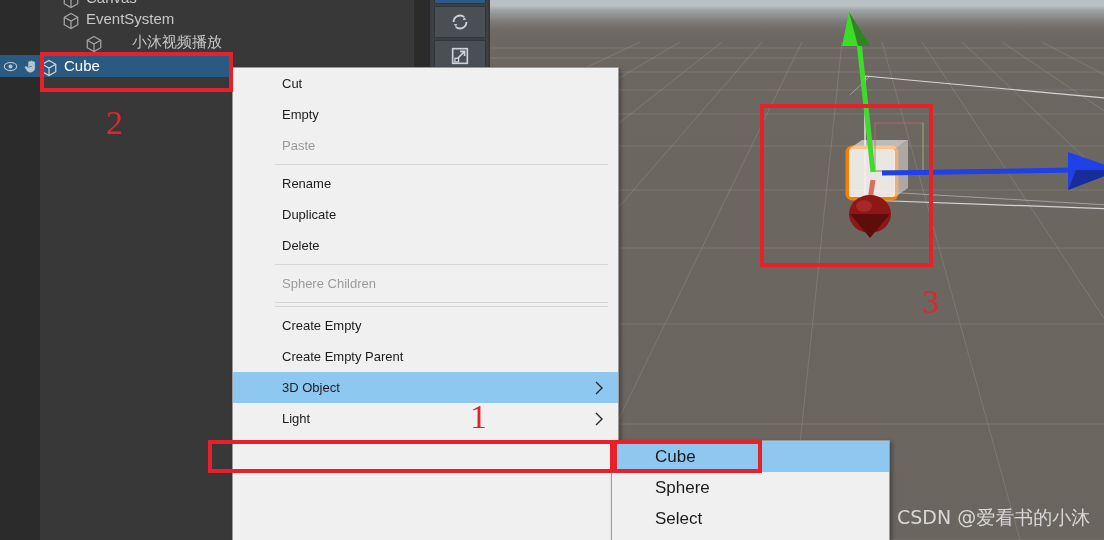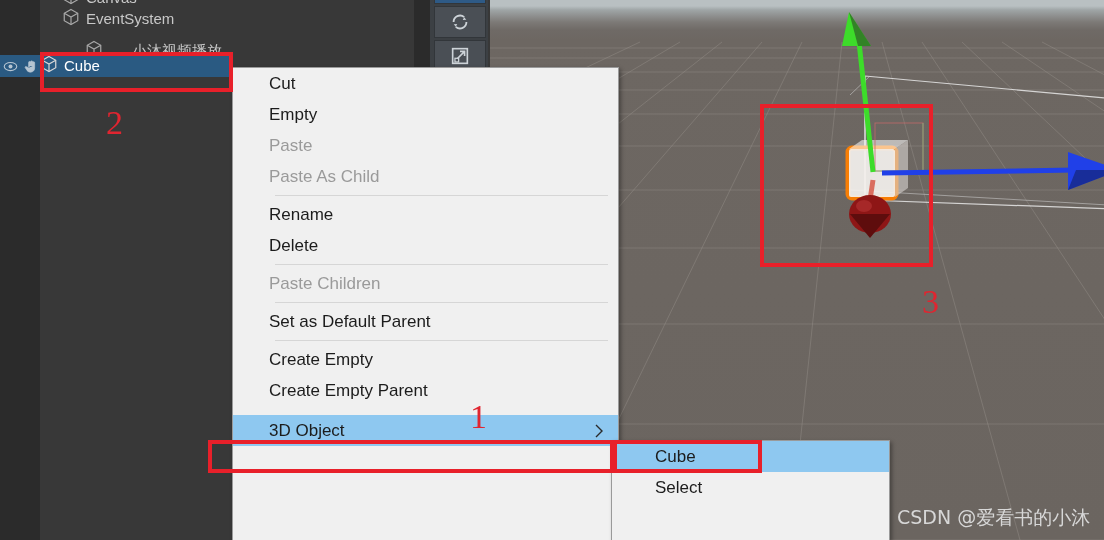--- a/index.html
+++ b/index.html
@@ -23,21 +23,21 @@
   }
   #hierarchy-gutter {
     position: absolute; left: 0; top: 0;
     width: 40px; height: 540px;
     background: #2b2b2b;
   }
   .hier-row {
     position: absolute;
     left: 40px; right: 0;
     height: 22px;
-    display: flex; align-items: flex-start;
+    display: flex; align-items: flex-end;
     color: #c8c8c8;
     font-size: 15px;
     white-space: nowrap;
   }
   .hier-row.selected {
     background: #2a5a82;
     color: #ffffff;
     left: 0;
   }
   .hier-row.selected .hier-indent { width: 40px; flex: 0 0 40px; }
@@ -111,26 +111,26 @@
     width: 385px; height: 473px;
     background: #f0f0f0;
     border: 1px solid #9a9a9a;
     border-bottom: none;
     box-shadow: 2px 2px 4px rgba(0,0,0,.35);
   }
   .menu-item {
     position: relative;
     height: 31px;
     display: flex; align-items: center;
-    padding-left: 36px;
-    font-size: 17px;
+    padding-left: 49px;
+    font-size: 13px;
     color: #1c1c1c;
   }
   .menu-item.disabled { color: #9a9a9a; }
-  .menu-item.highlight { background: #8ec8f0; margin-top: 9px; }
+  .menu-item.highlight { background: #8ec8f0; }
   .menu-sep {
     height: 1px; background: #d6d6d6;
     margin: 3px 10px 3px 42px;
   }
   .submenu-arrow {
     position: absolute; right: 14px; top: 50%;
     transform: translateY(-50%);
     width: 10px; height: 14px;
   }
 
@@ -276,21 +276,21 @@
 
     <div class="hier-row" style="top:8px;">
       <span class="hier-indent"></span>
       <svg class="cube-icon" viewBox="0 0 24 24">
         <path d="M12 2 L21 7 V17 L12 22 L3 17 V7 Z" fill="none" stroke="#a8a8a8" stroke-width="1.6"></path>
         <path d="M3 7 L12 12 L21 7 M12 12 V22" fill="none" stroke="#a8a8a8" stroke-width="1.6"></path>
       </svg>
       <span class="hier-label">EventSystem</span>
     </div>
 
-    <div class="hier-row" style="top:40px;gap:23px;">
+    <div class="hier-row" style="top:31px;gap:23px;">
       <span class="hier-indent"></span>
       <svg class="cube-icon" viewBox="0 0 24 24">
         <path d="M12 2 L21 7 V17 L12 22 L3 17 V7 Z" fill="none" stroke="#a8a8a8" stroke-width="1.6"></path>
         <path d="M3 7 L12 12 L21 7 M12 12 V22" fill="none" stroke="#a8a8a8" stroke-width="1.6"></path>
       </svg>
       <span class="hier-label">小沐视频播放</span>
     </div>
 
     <div class="hier-row selected" style="top:55px;">
       <span class="hier-indent"></span>
@@ -343,66 +343,72 @@
 
     <div class="menu-item">
       <span>Cut</span>
     </div>
     <div class="menu-item">
       <span>Empty</span>
     </div>
     <div class="menu-item disabled">
       <span>Paste</span>
     </div>
+
+    <div class="menu-sep"></div>
+
+    <div class="menu-item">
+      <span>Rename</span>
+    </div>
+    <div class="menu-item">
+      <span>Duplicate</span>
+    </div>
+    <div class="menu-item">
+      <span>Delete</span>
+    </div>
+
+    <div class="menu-sep"></div>
+
     <div class="menu-item disabled">
-      <span>Paste As Child</span>
+      <span>Sphere Children</span>
     </div>
 
     <div class="menu-sep"></div>
 
-    <div class="menu-item">
-      <span>Rename</span>
-    </div>
-    <div class="menu-item">
-      <span>Delete</span>
-    </div>
-
-    <div class="menu-sep"></div>
-
-    <div class="menu-item disabled">
-      <span>Paste Children</span>
-    </div>
-
-    <div class="menu-sep"></div>
-
-    <div class="menu-item">
-      <span>Set as Default Parent</span>
-    </div>
 
     <div class="menu-sep"></div>
 
     <div class="menu-item">
       <span>Create Empty</span>
     </div>
     <div class="menu-item">
       <span>Create Empty Parent</span>
     </div>
     <div class="menu-item highlight">
       <span>3D Object</span>
       <svg class="submenu-arrow" viewBox="0 0 10 14">
         <path d="M2 1 L8 7 L2 13" fill="none" stroke="#2a2a2a" stroke-width="1.4"></path>
       </svg>
     </div>
+    <div class="menu-item">
+      <span>Light</span>
+      <svg class="submenu-arrow" viewBox="0 0 10 14">
+        <path d="M2 1 L8 7 L2 13" fill="none" stroke="#2a2a2a" stroke-width="1.4"></path>
+      </svg>
+    </div>
   </div>
 
   <div id="submenu">
     <div class="sub-item highlight">
       <span>Cube</span>
     </div>
     <div class="sub-item">
+      <span>Sphere</span>
+    </div>
+    <div class="sub-item">
       <span>Select</span>
     </div>
   </div>
 
   <div class="annot-box" style="left:40px; top:52px; width:193px; height:40px;"></div>
   <div class="annot-num" style="left:106px; top:104px;">2</div>
 
   <div class="annot-box" style="left:208px; top:440px; width:409px; height:33px;"></div>
   <div class="annot-num" style="left:470px; top:398px;">1</div>
 

